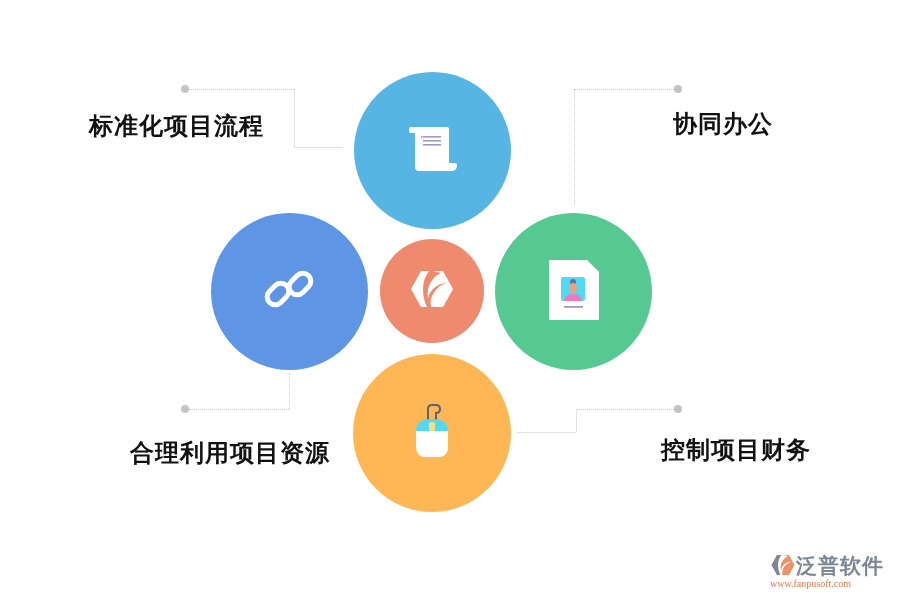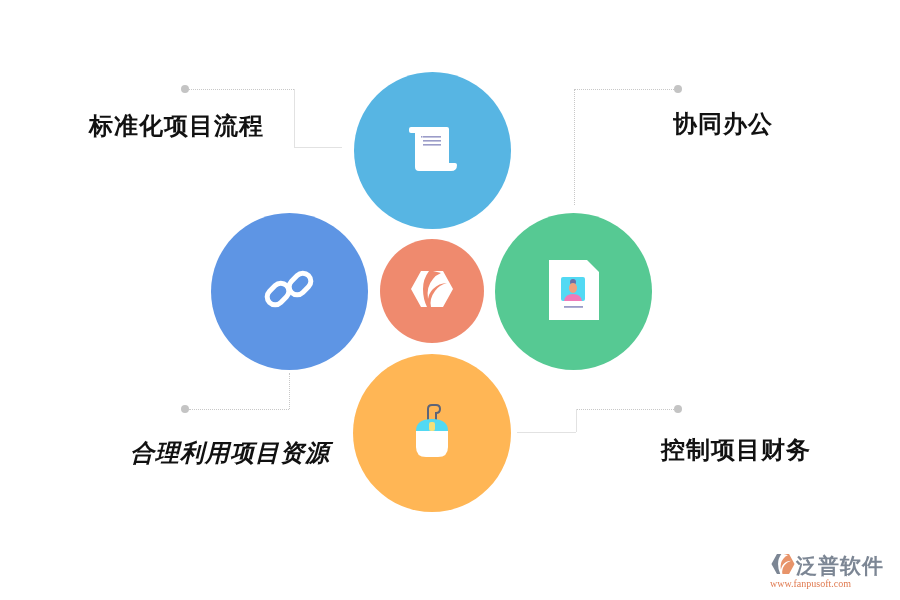--- a/index.html
+++ b/index.html
@@ -6,21 +6,21 @@
   body { width: 900px; height: 600px; position: relative; overflow: hidden;
          font-family: "DejaVu Sans", "Liberation Sans", sans-serif; }
   .circle { position: absolute; border-radius: 50%; display: flex; align-items: center; justify-content: center; }
   .label { position: absolute; font-size: 24px; font-weight: bold; color: #111; white-space: nowrap; letter-spacing: 1px; margin-left: 37px; }
   .dot { position: absolute; width: 8px; height: 8px; border-radius: 50%; background: #c4c4c4; }
   .hline { position: absolute; height: 0; border-top: 1px dotted #c8c8c8; }
   .vline { position: absolute; width: 0; border-left: 1px dotted #c8c8c8; }
   .hsolid { position: absolute; height: 0; border-top: 1px solid #e2e2e2; }
   .vsolid { position: absolute; width: 0; border-left: 1px solid #e2e2e2; }
   .logo { position: absolute; left: 770px; top: 552px; display: flex; flex-direction: column; align-items: flex-start; }
-  .logo-top { display: flex; align-items: center; }
+  .logo-top { display: flex; align-items: flex-end; }
   .logo-text { font-size: 21px; color: #7c8694; font-weight: bold; letter-spacing: 1px; }
   .logo-url { font-family: Liberation Serif, serif; font-size: 10px; color: #e07a50; margin-top: -2px; }
 </style>
 </head>
 <body>
 
 <div class="dot" style="left:181px;top:85px;"></div>
 <div class="hline" style="left:189px;top:89px;width:105px;"></div>
 <div class="vsolid" style="left:294px;top:89px;height:58px;"></div>
 <div class="hsolid" style="left:294px;top:147px;width:48px;"></div>
@@ -89,21 +89,21 @@
       <path d="M16 20 V8 Q16 4 20 4 H24 Q28 4 28 8 Q28 12 24 12 V20" fill="none" stroke="#5d6478" stroke-width="2"></path>
       <path d="M4 30 Q4 18 20 18 Q36 18 36 30 Z" fill="#52d9f3"></path>
       <path d="M4 30 H36 V46 Q36 56 26 56 H14 Q4 56 4 46 Z" fill="#ffffff"></path>
       <rect x="17" y="21" width="6" height="9" rx="2" fill="#f4e07a"></rect>
     </svg>
   </span>
 </div>
 
 <div class="label" style="left:52px;top:110px;">标准化项目流程</div>
 <div class="label" style="left:636px;top:108px;font-family:Liberation Mono, monospace;">协同办公</div>
-<div class="label" style="left:93px;top:437px;font-style:italic;">合理利用项目资源</div>
+<div class="label" style="left:93px;top:437px;">合理利用项目资源</div>
 <div class="label" style="left:624px;top:434px;text-align:center;">控制项目财务</div>
 
 <div class="logo">
   <div class="logo-top">
     <span>
       <svg width="26" height="22" viewBox="0 0 46 40">
         <path d="M12 2 H20 Q14 10 14 20 Q14 30 18 38 H12 L2 20 Z" fill="#7c8694"></path>
         <path d="M24 2 H34 L44 20 L34 38 H22 Q20 30 26 22 Q30 16 38 14 Q30 14 24 20 Q20 24 19 30 Q17 18 24 10 Q27 6 32 4 Q28 3 24 2 Z" fill="#e8946a"></path>
       </svg>
     </span>

